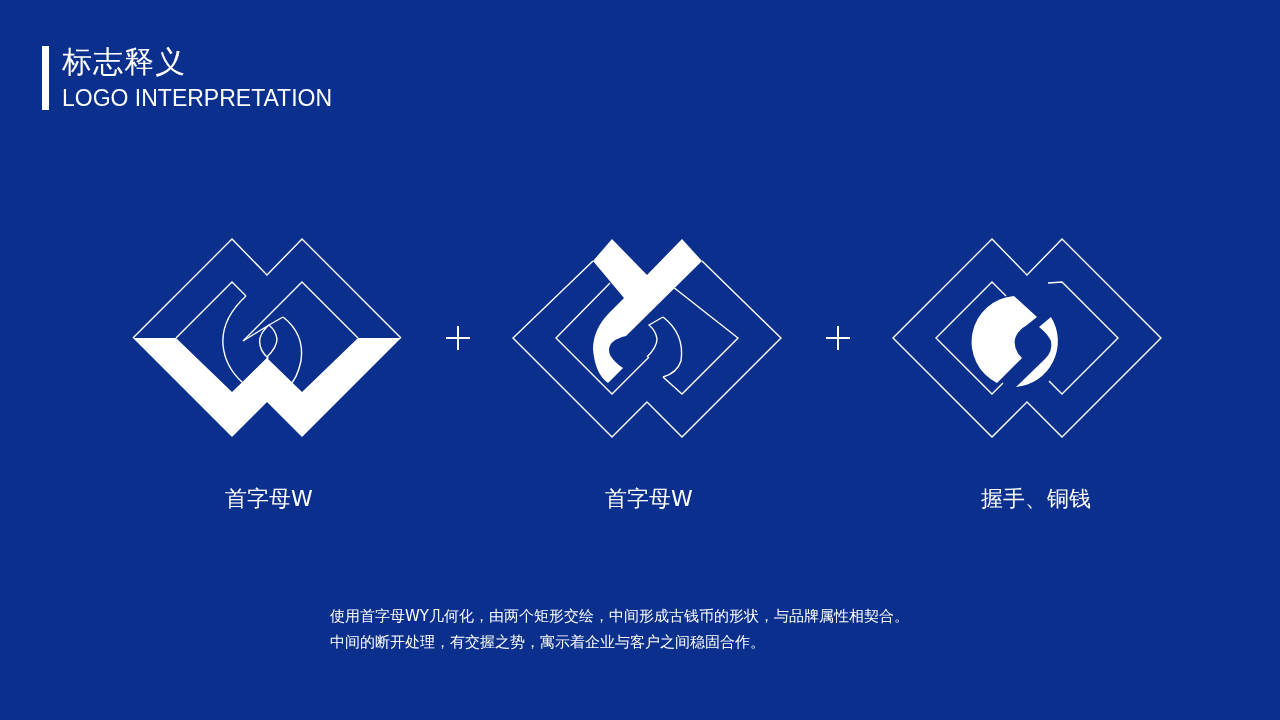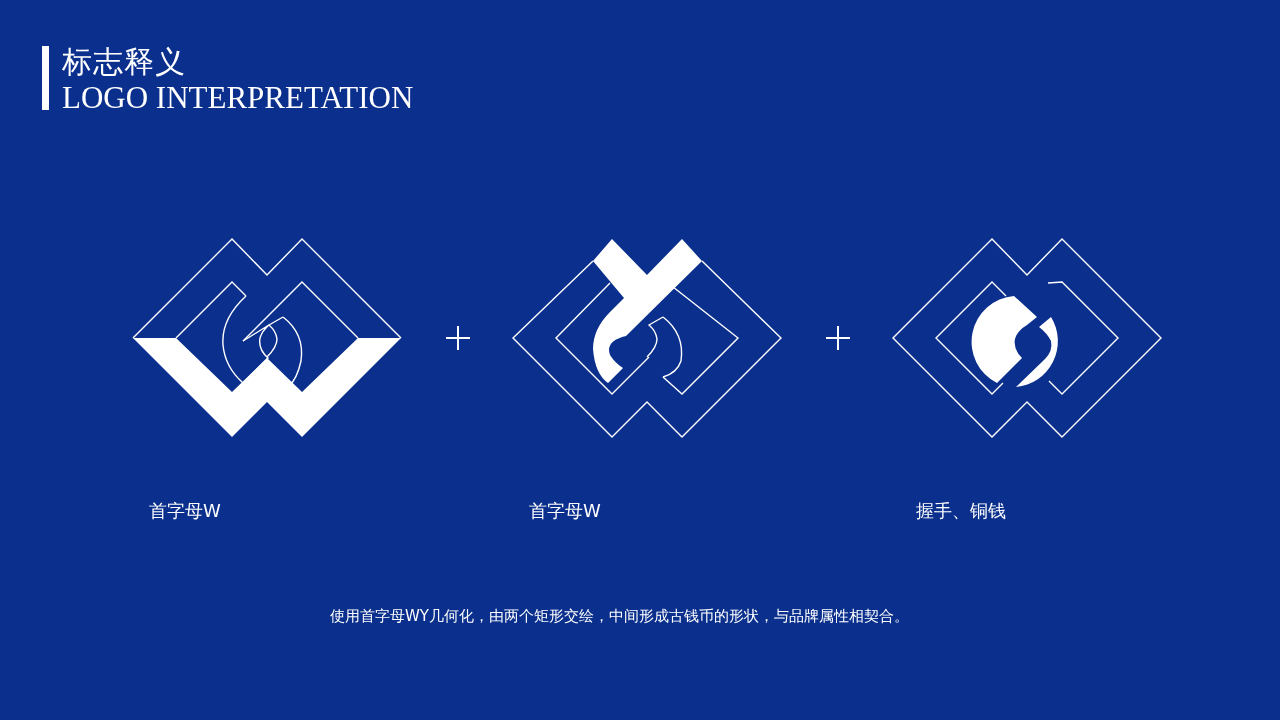--- a/index.html
+++ b/index.html
@@ -9,37 +9,37 @@
     font-family: "DejaVu Sans", "Liberation Sans", sans-serif;
     color:#ffffff; position:relative;
   }
   .title-bar {
     position:absolute; left:42px; top:46px; width:7px; height:64px; background:#ffffff;
   }
   .title-cn {
     position:absolute; left:62px; top:44px; font-size:30px; line-height:36px; letter-spacing:1px;
   }
   .title-en {
-    position:absolute; left:62px; top:80px; font-size:31px; line-height:36px;
-    font-family: Liberation Serif, serif; letter-spacing:0px;
+    position:absolute; left:62px; top:80px; font-size:23px; line-height:36px;
+    font-family: Liberation Sans, sans-serif; letter-spacing:0px;
   }
   .logo {
     position:absolute; top:237px; width:272px; height:202px;
   }
   .logo svg { width:272px; height:202px; display:block; }
   .plus {
     position:absolute; top:323px; width:30px; height:30px;
   }
   .plus::before, .plus::after {
     content:""; position:absolute; background:#ffffff;
   }
   .plus::before { left:3px; top:14px; width:24px; height:2px; }
   .plus::after { left:14px; top:3px; width:2px; height:24px; }
   .caption {
-    position:absolute; top:496px; font-size:18px; line-height:30px; width:240px;
+    position:absolute; top:484px; font-size:22px; line-height:30px; text-align:center; width:240px;
   }
   .desc {
     position:absolute; left:330px; top:595px; font-size:15px; line-height:26px; white-space:nowrap;margin-top:8px;
   }
 </style>
 </head>
 <body>
 
 <div class="title-bar"></div>
 <div class="title-cn">标志释义</div>
@@ -102,13 +102,14 @@
     </g>
   </svg>
 </div>
 
 <div class="caption" style="left:149px;">首字母W</div>
 <div class="caption" style="left:529px;">首字母W</div>
 <div class="caption" style="left:916px;">握手、铜钱</div>
 
 <div class="desc">
   <div>使用首字母WY几何化，由两个矩形交绘，中间形成古钱币的形状，与品牌属性相契合。</div>
+  <div>中间的断开处理，有交握之势，寓示着企业与客户之间稳固合作。</div>
 </div>
 
 </body></html>

